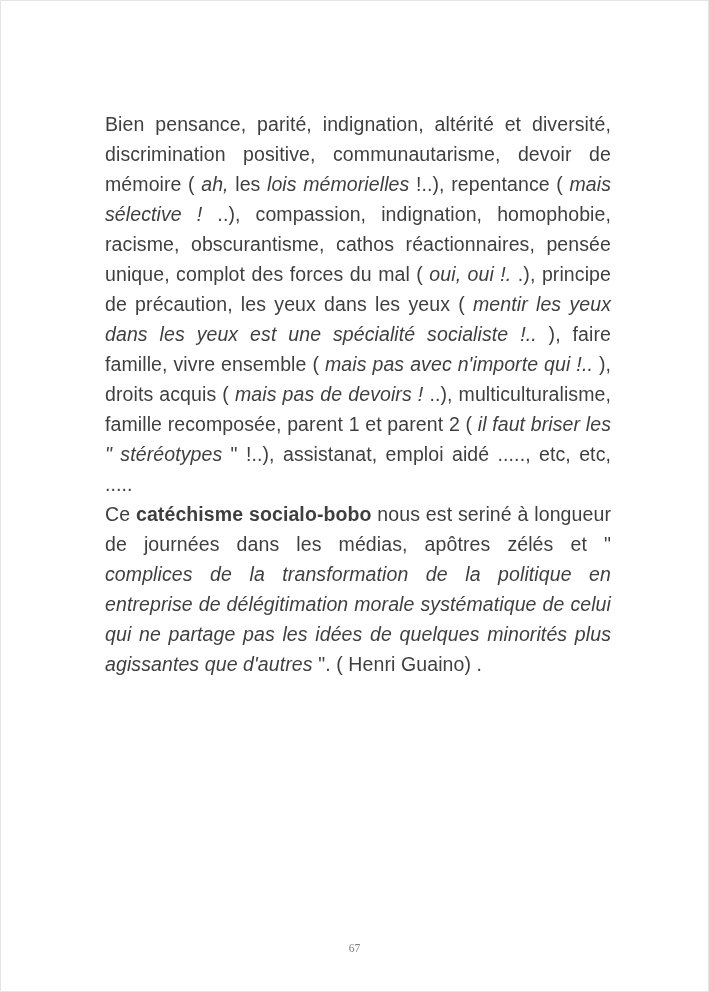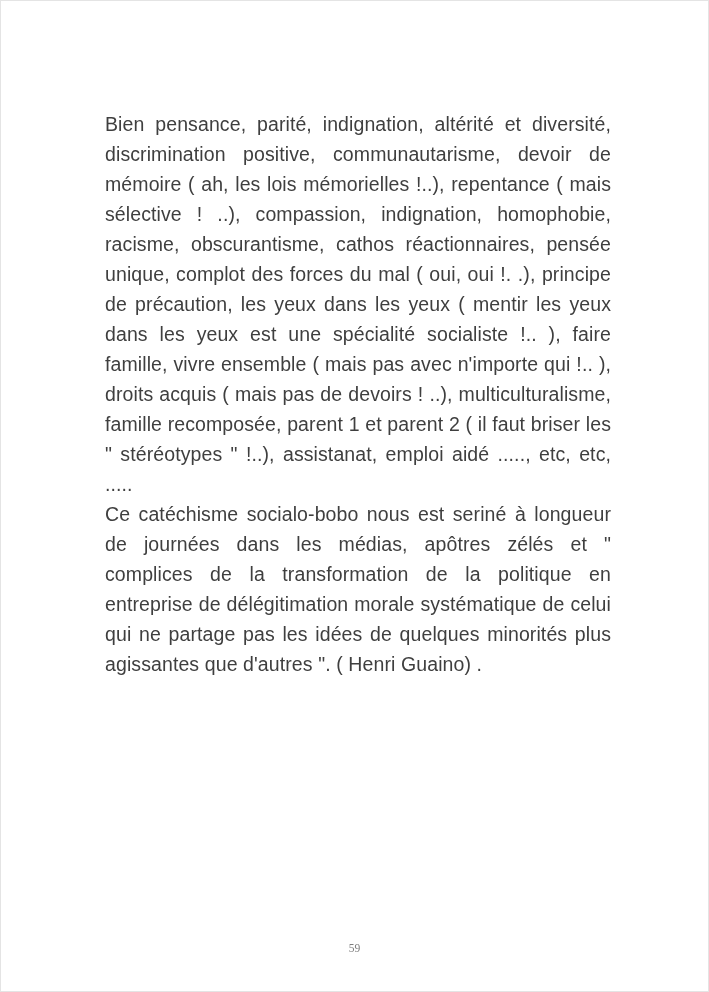--- a/index.html
+++ b/index.html
@@ -24,22 +24,22 @@
     width: 506px;
     font-size: 19.5px;
     line-height: 30px;
     color: var(--text-color, #3f3f3f);
     text-align: justify;
     letter-spacing: 0.1px;
   }
   .text-block p {
     margin: 0;
   }
-  .italic { }
-  .bold   { font-weight: normal; }
+  .italic { font-style: italic; }
+  .bold   { font-weight: bold; }
   .normal { font-style: normal; font-weight: normal; }
   .justify-last { text-align-last: justify; }
   .page-number {
     position: absolute;
     left: 0;
     right: 0;
     top: 941px;
     text-align: center;
     font-size: 11.5px;
     color: var(--pagenum-color, #7d7d7d);
@@ -47,14 +47,14 @@
   }
 </style>
 </head>
 <body>
 
 <div class="page">
   <div class="text-block">
       <p><span class="normal">Bien pensance, parité, indignation, altérité et diversité, discrimination positive, communautarisme, devoir de mémoire ( </span><span class="italic">ah,</span><span class="normal"> les </span><span class="italic">lois mémorielles</span><span class="normal"> !..), repentance ( </span><span class="italic">mais sélective !</span><span class="normal"> ..), compassion, indignation, homophobie, racisme, obscurantisme, cathos réactionnaires, pensée unique, complot des forces du mal ( </span><span class="italic">oui, oui !.</span><span class="normal"> .), principe de précaution, les yeux dans les yeux ( </span><span class="italic">mentir les yeux dans les yeux est une spécialité socialiste !..</span><span class="normal"> ), faire famille, vivre ensemble ( </span><span class="italic">mais pas avec n'importe qui !..</span><span class="normal"> ), droits acquis ( </span><span class="italic">mais pas de devoirs !</span><span class="normal"> ..), multiculturalisme, famille recomposée, parent 1 et parent 2 ( </span><span class="italic">il faut briser les " stéréotypes </span><span class="normal">" !..), assistanat, emploi aidé ....., etc, etc, .....</span></p>
       <p><span class="normal">Ce </span><span class="bold">catéchisme socialo-bobo</span><span class="normal">  nous est seriné à longueur de journées dans les médias, apôtres zélés et " </span><span class="italic">complices de la transformation de la politique en entreprise de délégitimation morale systématique de celui qui ne partage pas les idées de quelques minorités plus agissantes que d'autres</span><span class="normal"> ". ( Henri Guaino) .</span></p>
     </div>
-  <div class="page-number">59</div>
+  <div class="page-number">67</div>
 </div>
 
 </body></html>

